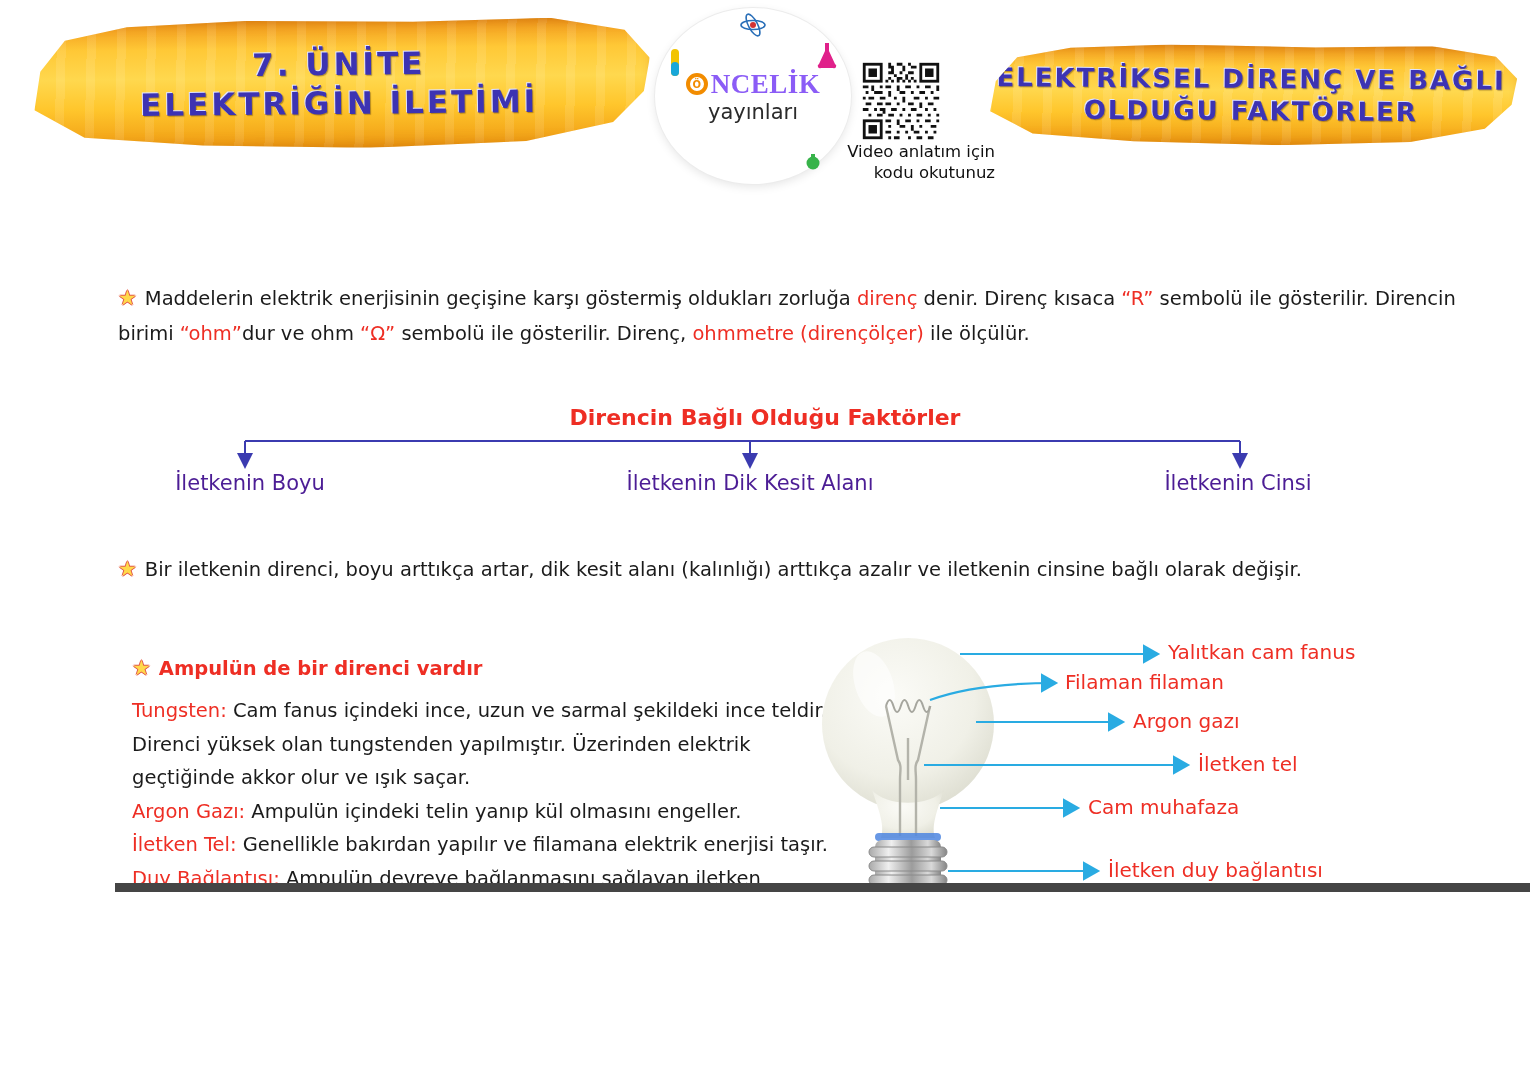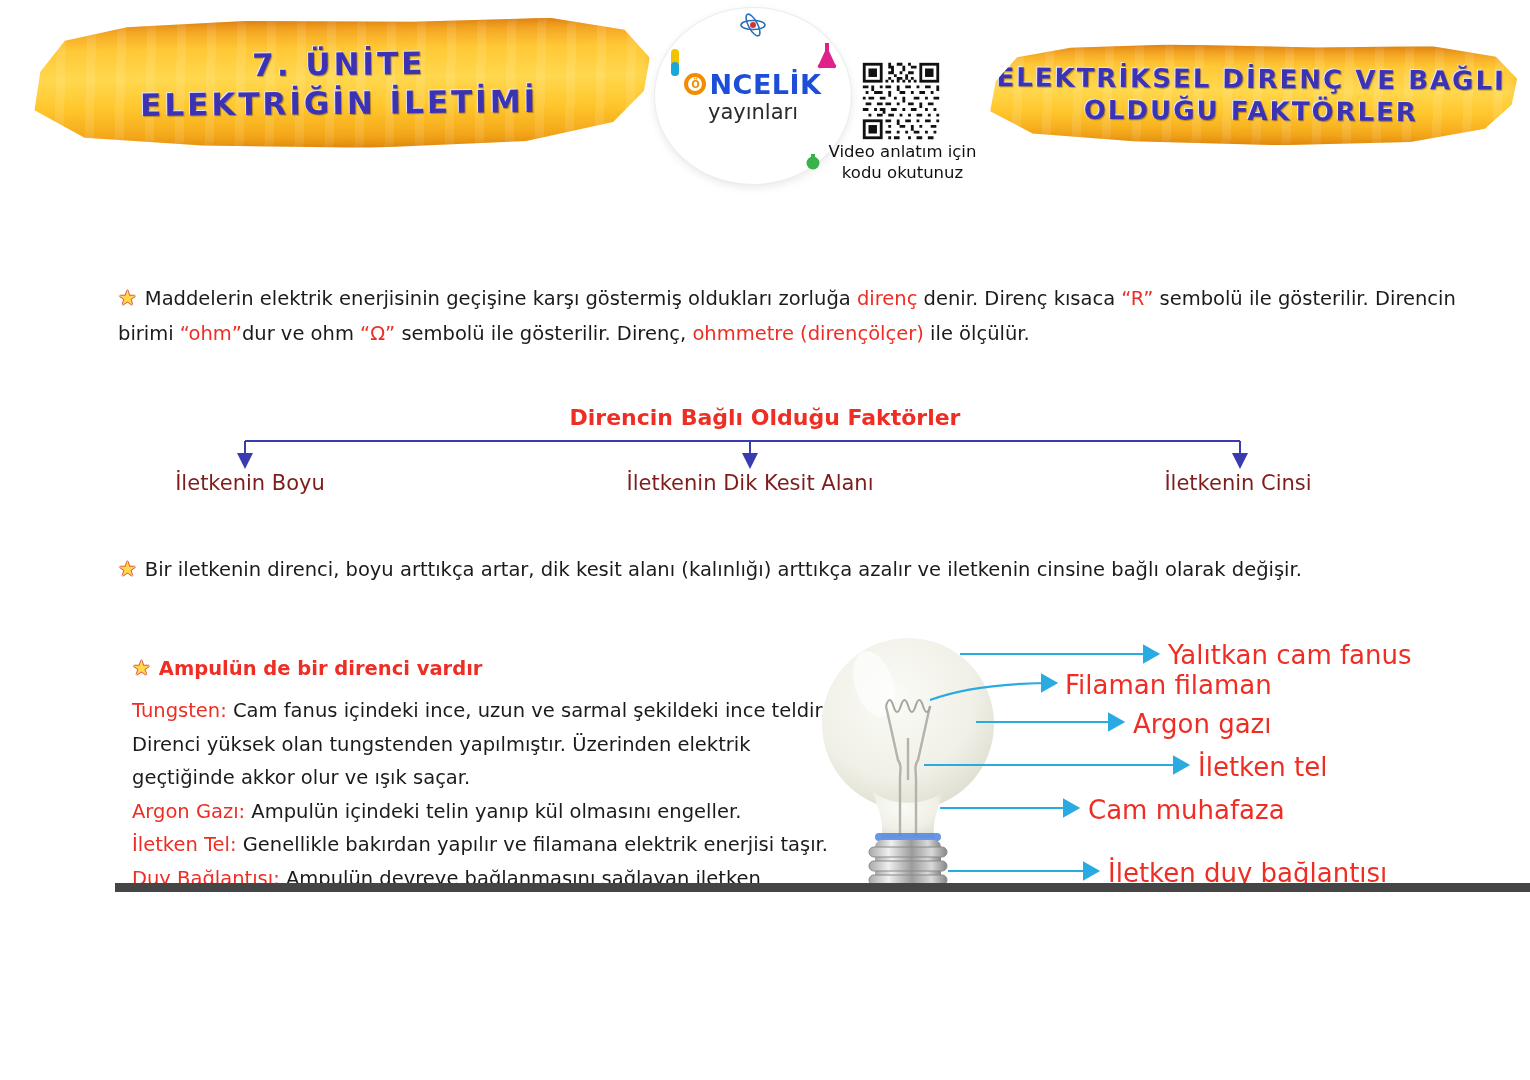--- a/index.html
+++ b/index.html
@@ -34,28 +34,28 @@
     background:#ffffff; border-radius:50%;
     box-shadow:0 0 0 1px #ececec, 0 3px 10px rgba(0,0,0,.10);
     display:flex; flex-direction:column; align-items:center; justify-content:center;
   }
   .logo-row { display:flex; align-items:center; gap:3px; }
   .logo-o {
     display:flex; align-items:center; justify-content:center;
     width:22px; height:22px; border:4px solid #f28c00; border-radius:50%;
     color:#f28c00; font-size:10px; font-weight:bold; overflow:hidden;
   }
-  .logo-name { font-size:27px; font-weight:bold; color:#1d4ed8; letter-spacing:0.5px; }
+  .logo-name { font-size:27px; font-weight:bold; color:#8b5cf6; letter-spacing:0.5px;font-family:Liberation Serif, serif; }
   .logo-sub  { font-size:21px; color:#2b2b2b; margin-top:0px; }
   .doodle { position:absolute; }
 
   
   .qr-wrap { position:absolute; left:860px; top:60px; }
   .qr-caption {
-    position:absolute; left:810px; top:142px; width:185px; text-align:center;
+    position:absolute; left:810px; top:142px; width:185px; text-align:right;
     font-size:16.5px; line-height:1.25; color:#101010;
   }
 
   
   .section-banner {
     position:absolute; left:545px; top:210px; width:430px; height:56px; border-radius:30px;
     background: radial-gradient(ellipse at 50% 45%, #fcd9c2 0%, #f8bd9c 62%, #f3a67d 100%);
     display:flex; align-items:center; justify-content:center;
   }
   .section-banner::after {
@@ -78,34 +78,34 @@
   }
 
   
   .factors-title {
     position:absolute; top:405px; left:0; width:100%; text-align:center;
     font-size:22px; font-weight:bold; color:#ee2e24;
   }
   .factors-lines { position:absolute; top:437px; left:0; }
   .factor-branch {
     position:absolute; top:471px; transform:translateX(-50%);
-    font-size:21px; color:#7f1d1d; white-space:nowrap;
+    font-size:21px; color:#4c1d95; white-space:nowrap;
   }
   .fb1 { left:250px; } .fb2 { left:750px; } .fb3 { left:1238px; }
 
   
   .bulb-text { position:absolute; left:132px; top:650px; width:698px; font-size:19.5px; line-height:1.72; }
   .bulb-text p { margin:0; }
   .bulb-heading { margin-bottom:8px !important; }
   .bulb-heading .red { font-weight:bold; }
 
   .figure { position:absolute; left:808px; top:612px; width:715px; height:352px; }
   .figure svg { position:absolute; left:0; top:0; }
   .bulb-label {
-    position:absolute; font-size:26px; color:#ee2e24; white-space:nowrap;
+    position:absolute; font-size:20px; color:#ee2e24; white-space:nowrap;
   }
 
   
   .footer-brush {
     left:55px; top:1006px; width:1475px; height:56px; transform:rotate(0.15deg);
     clip-path: polygon(0% 55%, 2% 25%, 8% 8%, 25% 0%, 55% 3%, 80% 0%, 95% 8%, 100% 30%, 100% 60%, 95% 85%, 78% 100%, 45% 97%, 18% 100%, 5% 88%, 1% 72%);
   }
   .footer-edge { position:absolute; left:115px; bottom:0; width:1415px; height:9px; background:#454545; }
   .page-badge {
     position:absolute; left:736px; top:997px; width:60px; height:60px; border-radius:50%;

